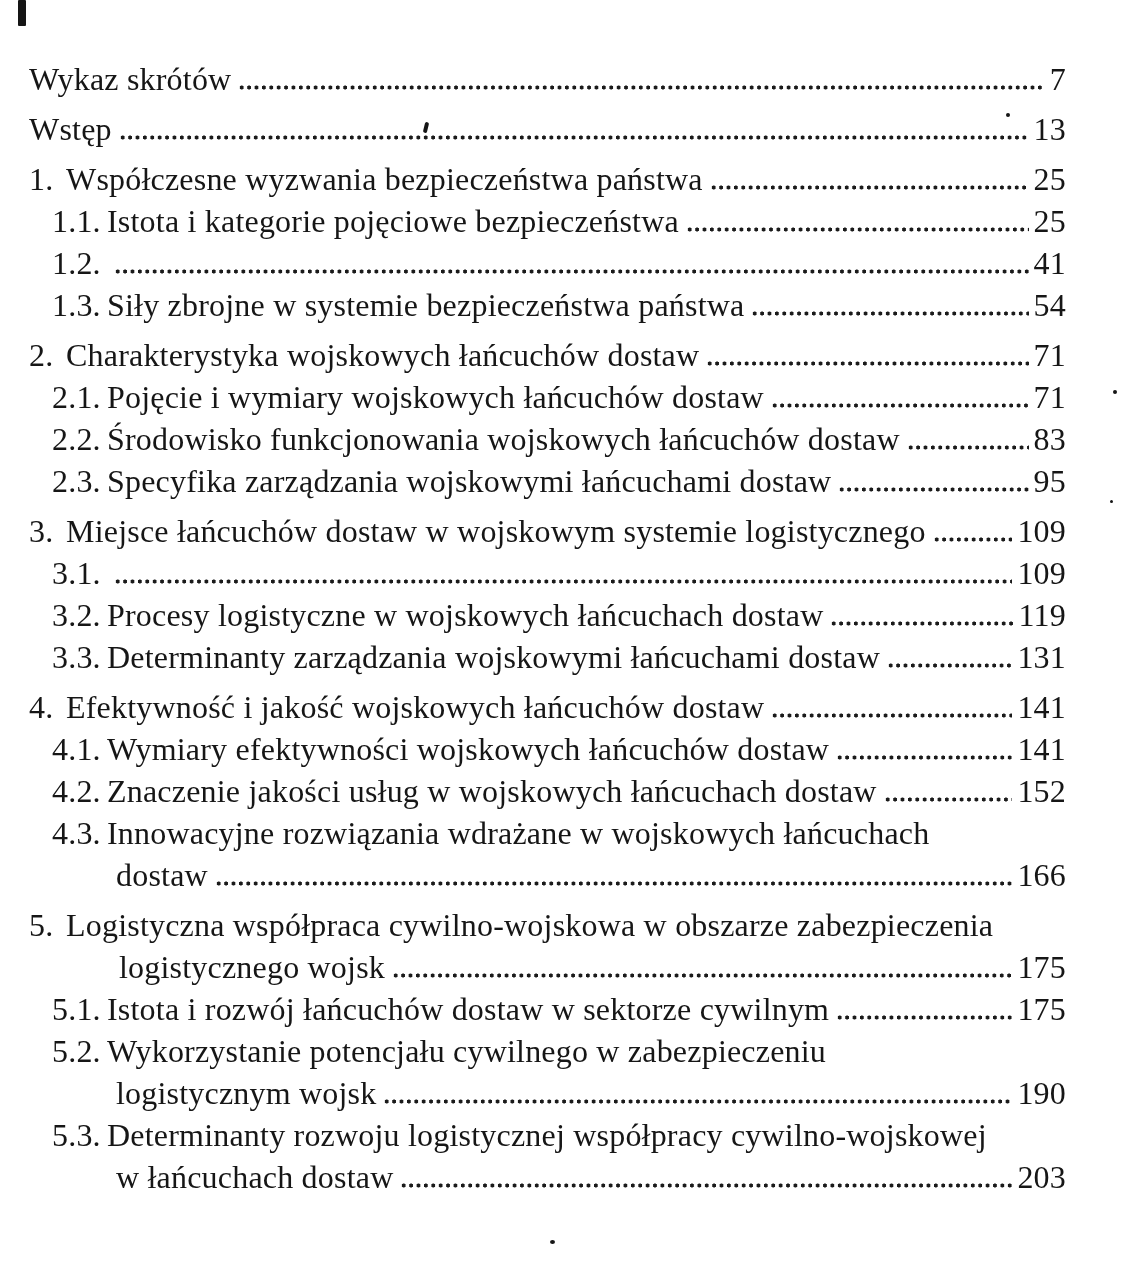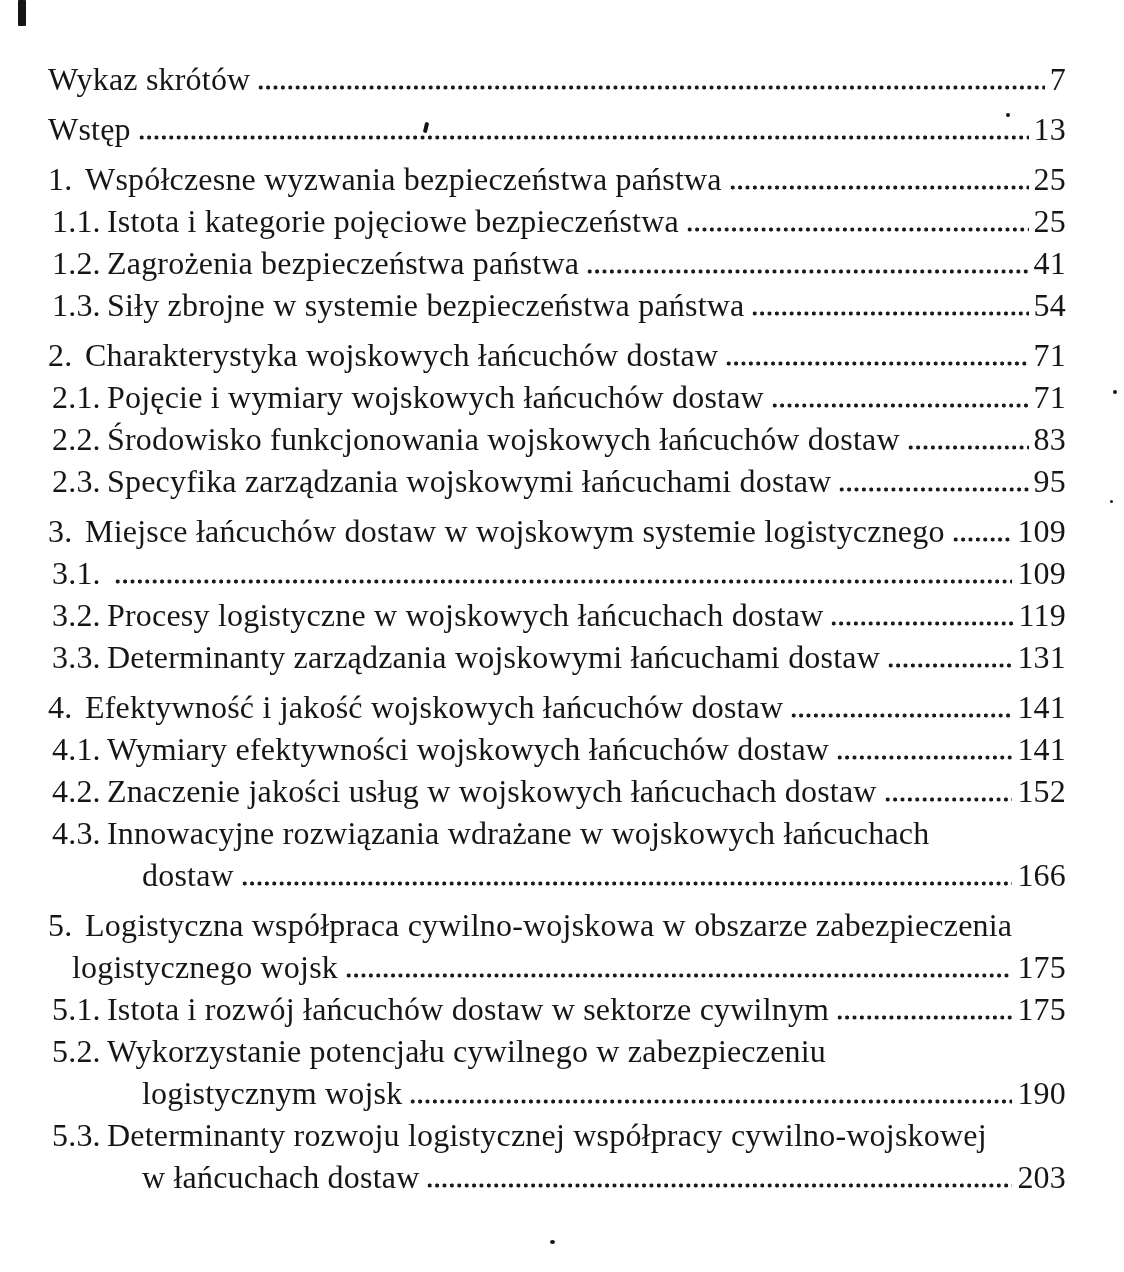--- a/index.html
+++ b/index.html
@@ -26,24 +26,24 @@
   .row {
     display: flex;
     align-items: baseline;
     font-size: 32px;
     line-height: 42px;
     white-space: nowrap;
     letter-spacing: 0.2px;
   }
   .row.gap-lg { margin-top: 8px; }
   .row.top,
-  .row.chapter { padding-left: 48px; }
+  .row.chapter { padding-left: 29px; }
   .row.sub { padding-left: 52px; }
-  .row.cont-chapter { padding-left: 72px; }
-  .row.cont-sub { padding-left: 116px; margin-left: 26px; }
+  .row.cont-chapter { padding-left: 119px; }
+  .row.cont-sub { padding-left: 116px; }
   .num { flex: 0 0 auto; }
   .row.chapter .num { width: 37px; }
   .row.sub .num { width: 55px; }
   .label { flex: 0 0 auto; }
   .leader {
     flex: 1 1 auto;
     min-width: 12px;
     height: 5px;
     margin: 0 5px 0 7px;
     background-image: radial-gradient(circle, #1a1a1a 1.9px, rgba(0,0,0,0) 2.2px);
@@ -83,21 +83,20 @@
         <span class="page-num">25</span>
       </div>
       <div class="row sub">
         <span class="num">1.1.</span>
         <span class="label">Istota i kategorie pojęciowe bezpieczeństwa</span>
         <span class="leader"></span>
         <span class="page-num">25</span>
       </div>
       <div class="row sub">
         <span class="num">1.2.</span>
-        <span class="label">Zagrożenia bezpieczeństwa państwa</span>
         <span class="leader"></span>
         <span class="page-num">41</span>
       </div>
       <div class="row sub">
         <span class="num">1.3.</span>
         <span class="label">Siły zbrojne w systemie bezpieczeństwa państwa</span>
         <span class="leader"></span>
         <span class="page-num">54</span>
       </div>
       <div class="row chapter gap-lg">

